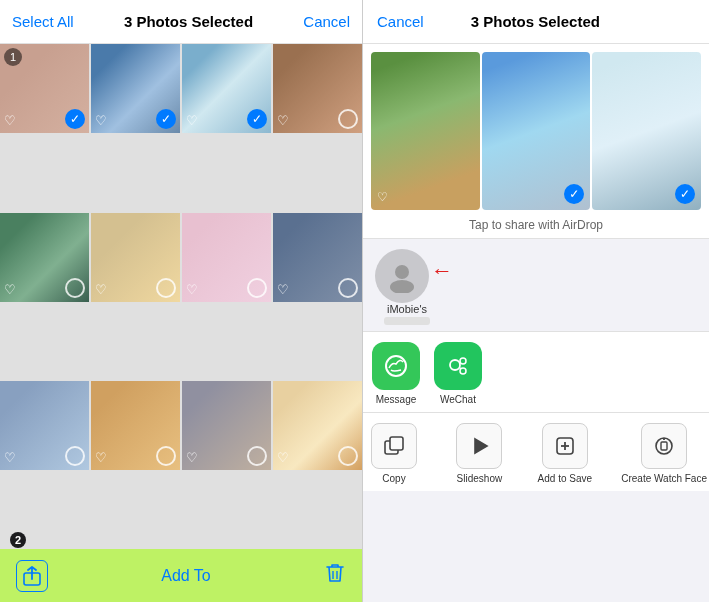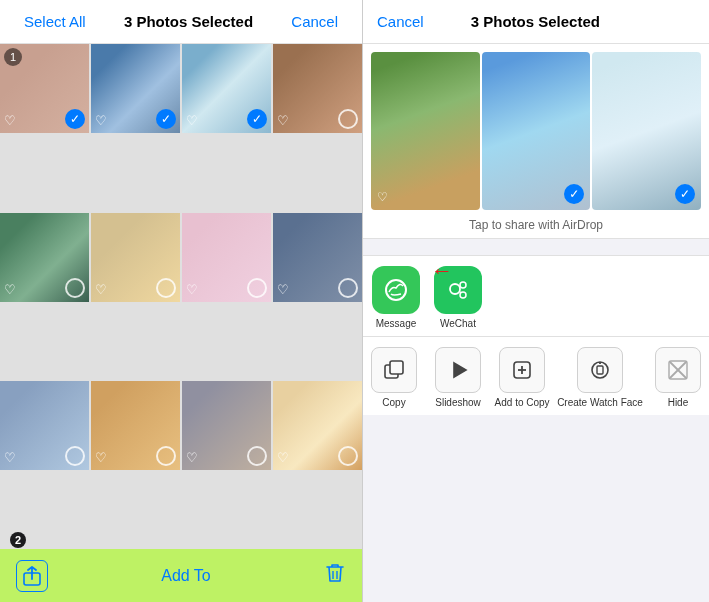--- a/index.html
+++ b/index.html
@@ -17,21 +17,21 @@
       height: 602px;
       display: flex;
       flex-direction: column;
       background: #fff;
       border-right: 1px solid #ccc;
     }
     .left-header {
       display: flex;
       align-items: center;
       justify-content: space-between;
-      padding: 8px 24px;
+      padding: 8px 12px;
       border-bottom: 1px solid #e0e0e0;
       height: 44px;
       gap: 12px;
     }
     .left-header .select-all {
       color: #007aff;
       font-size: 15px;
     }
     .left-header .title {
       font-size: 15px;
@@ -441,20 +441,32 @@
       <div class="strip-photo s2">
         <div class="check-circle">✓</div>
       </div>
       <div class="strip-photo s3">
         <div class="check-circle">✓</div>
       </div>
     </div>
   <div class="airdrop-hint">Tap to share with AirDrop</div>
 
   <div class="airdrop-row">
+    <div style="display:flex;flex-direction:column;align-items:center;">
+      <div class="contact-avatar">
+        <svg width="34" height="34" viewBox="0 0 34 34" fill="none">
+          <circle cx="17" cy="13" r="7" fill="#999"></circle>
+          <ellipse cx="17" cy="28" rx="12" ry="7" fill="#999"></ellipse>
+        </svg>
+      </div>
+      <div class="contact-name">
+        <div style="font-size:11px;color:#333;">iMobie's</div>
+        <div style="font-size:9px;color:#aaa;background:#e0e0e0;height:8px;border-radius:3px;width:46px;margin-top:2px;"></div>
+      </div>
+    </div>
     <div class="red-arrow">←</div>
   </div>
 
   <div class="share-icons-row" id="share-icons-row">
   <div class="share-icon-item">
         <div class="share-icon-circle" style="background: rgb(52, 199, 89);">
           <svg width="26" height="26" viewBox="0 0 26 26" fill="white">
             <circle cx="13" cy="13" r="10" fill="none" stroke="white" stroke-width="2"></circle>
             <path d="M6 15 q3-6 7-4 q4-6 7-2" stroke="white" stroke-width="1.5" fill="none"></path>
             <path d="M8 17 q2 2 10 0" stroke="white" stroke-width="1.5" fill="none"></path>
@@ -495,37 +507,27 @@
         <div class="action-icon-label">Slideshow</div>
       </div>
       <div class="action-icon-item">
         <div class="action-icon-box">
           <svg width="22" height="22" viewBox="0 0 22 22" fill="none">
             <rect x="3" y="3" width="16" height="16" rx="3" stroke="#444" stroke-width="1.6"></rect>
             <line x1="11" y1="7" x2="11" y2="15" stroke="#444" stroke-width="1.8"></line>
             <line x1="7" y1="11" x2="15" y2="11" stroke="#444" stroke-width="1.8"></line>
           </svg>
         </div>
-        <div class="action-icon-label">Add to Copy</div>
+        <div class="action-icon-label">Add to Save</div>
       </div>
       <div class="action-icon-item">
         <div class="action-icon-box">
           <svg width="22" height="22" viewBox="0 0 22 22" fill="none">
             <circle cx="11" cy="11" r="8" stroke="#444" stroke-width="1.6"></circle>
             <rect x="8" y="7" width="6" height="8" rx="1" stroke="#444" stroke-width="1.4"></rect>
             <line x1="11" y1="3" x2="11" y2="5" stroke="#444" stroke-width="1.8"></line>
           </svg>
         </div>
         <div class="action-icon-label">Create
 Watch Face</div>
       </div>
-      <div class="action-icon-item">
-        <div class="action-icon-box">
-          <svg width="22" height="22" viewBox="0 0 22 22" fill="none">
-            <line x1="3" y1="3" x2="19" y2="19" stroke="#aaa" stroke-width="1.8"></line>
-            <line x1="3" y1="19" x2="19" y2="3" stroke="#aaa" stroke-width="1.8"></line>
-            <rect x="2" y="2" width="18" height="18" rx="2" stroke="#aaa" stroke-width="1.4"></rect>
-          </svg>
-        </div>
-        <div class="action-icon-label">Hide</div>
-      </div>
     </div>
 </div>
 
 </body></html>

